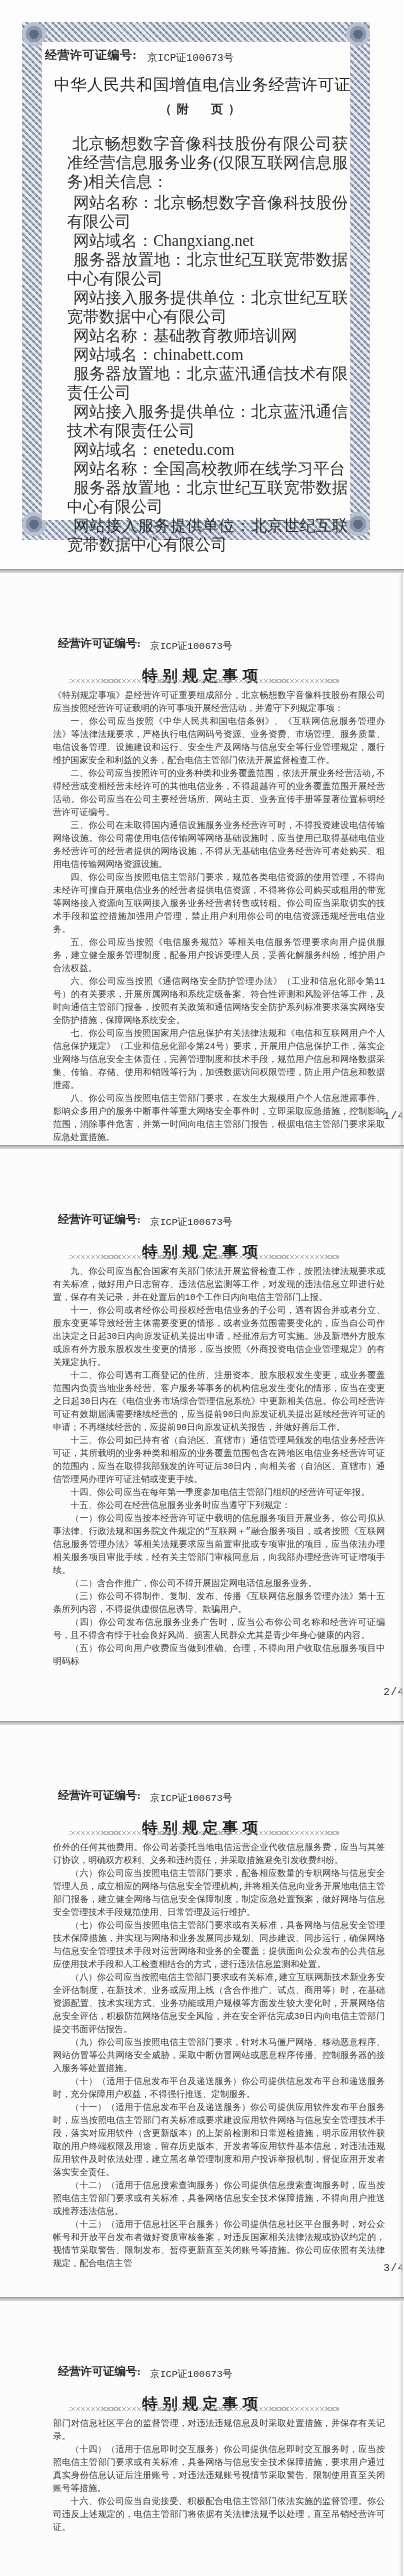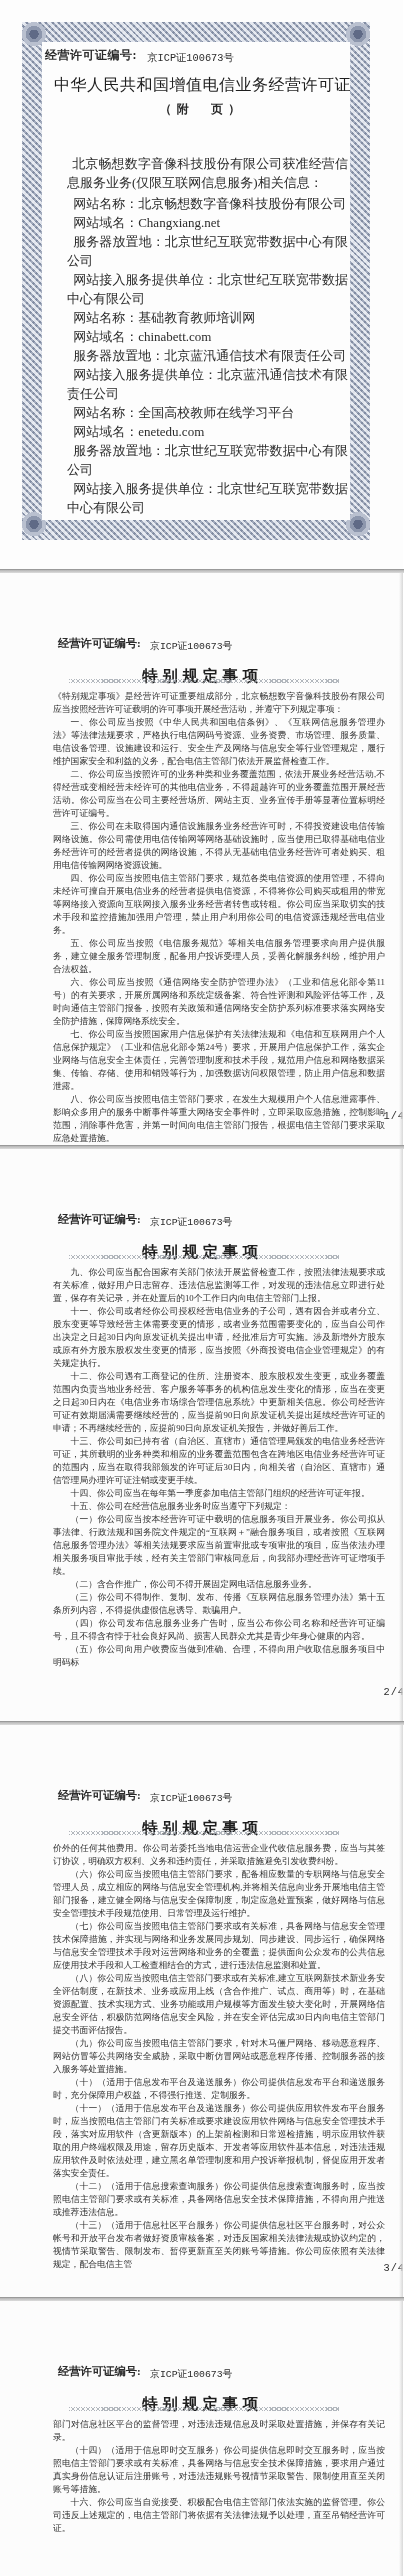--- a/index.html
+++ b/index.html
@@ -20,34 +20,34 @@
   .cert-inner{position:absolute;left:19.6px;top:19.6px;right:19.6px;bottom:19.6px;background:#fdfdfd;}
   .cf-corner{position:absolute;width:30px;height:36px;
     background:radial-gradient(circle at 50% 45%, #5f6a86 0 4.6px, #8d97ad 4.6px 8.2px, #b9c0cf 8.2px 12px, rgba(185,192,207,0) 12px);}
   .cf-tl{left:-3.1px;top:-4.1px;} .cf-tr{right:-3.1px;top:-4.1px;} .cf-bl{left:-3.1px;bottom:-4.1px;} .cf-br{right:-3.1px;bottom:-4.1px;}
 
   .c-header{position:absolute;left:45px;top:47px;white-space:nowrap;}
   .c-header .lbl{font-size:12px;font-weight:bold;letter-spacing:0.5px;}
   .c-header .num{font-size:10.3px;margin-left:8.2px;position:relative;top:2.1px;font-family:"Liberation Mono","DejaVu Sans Mono",monospace;}
   .c-title{position:absolute;left:42px;width:321px;top:75px;text-align:center;font-size:16px;font-weight:normal;letter-spacing:0.5px;color:#1e1e1e;}
   .c-sub{position:absolute;left:42px;width:321px;top:101px;text-align:center;font-size:12px;font-weight:bold;letter-spacing:5.2px;}
-  .c-body{position:absolute;left:67px;top:134px;width:281px;font-size:13px;line-height:19px;text-align:justify;margin-top:20px;}
+  .c-body{position:absolute;left:67px;top:134px;width:281px;font-size:16px;line-height:19px;text-align:justify;}
   .c-body p{margin:0;text-indent:6.2px;}
   .c-body p.intro{text-indent:5.2px;margin-bottom:1.5px;}
 
   
   .p-header{position:absolute;left:58px;top:63px;white-space:nowrap;}
   .p-header .lbl{font-size:11.3px;font-weight:bold;}
   .p-header .num{font-size:9.8px;margin-left:7.2px;position:relative;top:2.1px;font-family:"Liberation Mono","DejaVu Sans Mono",monospace;}
   .p-title{position:absolute;left:0;width:405px;top:81px;text-align:center;font-size:15.5px;font-weight:bold;letter-spacing:4.6px;color:#1e1e1e;margin-top:12px;}
   .wavy{position:absolute;left:69px;top:106px;width:270px;height:4.1px;opacity:.75;
     background:
       repeating-linear-gradient(135deg,#9aa0a8 0 1px,rgba(255,255,255,0) 1px 3.6px),
       repeating-linear-gradient(45deg,#9aa0a8 0 1px,rgba(255,255,255,0) 1px 3.6px);}
-  .p-body{position:absolute;left:53px;top:117px;width:332px;font-size:8.8px;line-height:13px;text-align:justify;color:#303030;}
+  .p-body{position:absolute;left:53px;top:117px;width:332px;font-size:8.8px;line-height:13px;text-align:justify;color:#303030;font-family:Liberation Mono, monospace;}
   .p-body p{margin:0;text-indent:2em;}
   .p-body p.cont{text-indent:0;}
   .p-num{position:absolute;left:0;width:405px;top:537px;text-align:right;font-size:10.3px;letter-spacing:1px;font-family:"Liberation Mono","DejaVu Sans Mono",monospace;color:#2b2b2b;}
 </style>
 </head>
 <body>
 
 <div id="doc">
 
   <div class="page page-cert">
@@ -70,22 +70,22 @@
     <div class="c-body">
       <p class="intro">北京畅想数字音像科技股份有限公司获准经营信息服务业务(仅限互联网信息服务)相关信息：</p>
       <p>网站名称：北京畅想数字音像科技股份有限公司</p>
       <p>网站域名：Changxiang.net</p>
       <p>服务器放置地：北京世纪互联宽带数据中心有限公司</p>
       <p>网站接入服务提供单位：北京世纪互联宽带数据中心有限公司</p>
       <p>网站名称：基础教育教师培训网</p>
       <p>网站域名：chinabett.com</p>
       <p>服务器放置地：北京蓝汛通信技术有限责任公司</p>
       <p>网站接入服务提供单位：北京蓝汛通信技术有限责任公司</p>
+      <p>网站域名：enetedu.com</p>
       <p>网站名称：全国高校教师在线学习平台</p>
-      <p>网站域名：enetedu.com</p>
       <p>服务器放置地：北京世纪互联宽带数据中心有限公司</p>
       <p>网站接入服务提供单位：北京世纪互联宽带数据中心有限公司</p>
     </div>
   </div>
 
   <div class="page-gap"></div>
 
   <div class="page page-prov">
     <div class="p-header">
       <span class="lbl">经营许可证编号:</span>

